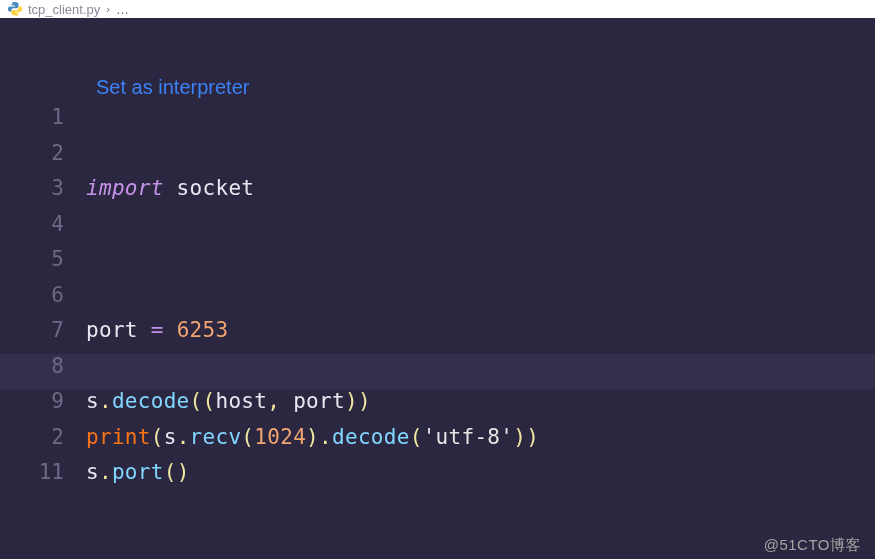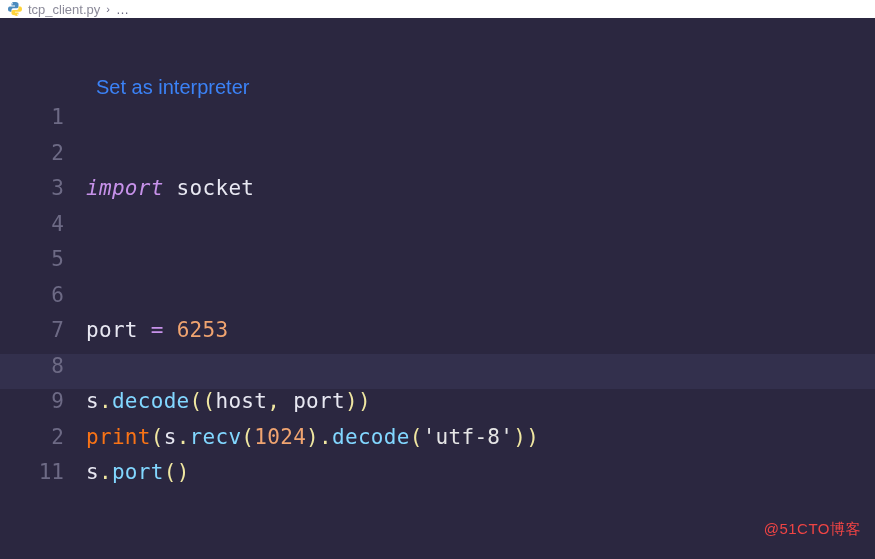--- a/index.html
+++ b/index.html
@@ -78,24 +78,24 @@
   .tok-punct     { color: #f0e7a1; }
   .tok-paren     { color: #f0e7a1; }
   .tok-func      { color: #82d7ff; }
   .tok-builtin   { color: #f97316; }
   .tok-number    { color: #f0a470; }
   .tok-string    { color: #e5e5e5; }
 
   .watermark {
     position: absolute;
     right: 14px;
-    bottom: 20px;
+    bottom: 4px;
     font-family: -apple-system, "Segoe UI", sans-serif;
     font-size: 15px;
-    color: #ef4444;
+    color: #a3a3a3;
     letter-spacing: 0.5px;
   }
 </style>
 </head>
 <body>
 
 <div class="crumbs">
   <span class="py-icon">
     <svg viewBox="0 0 16 16" width="14" height="14">
       <path fill="#4b8bbe" d="M7.5 0C4 0 4 2 4 2v2h4v1H2S0 5 0 8s2 3 2 3h2V9s0-2 2-2h4s2 0 2-2V2s0-2-4.5-2zM5 1.3a.7.7 0 1 1 0 1.4.7.7 0 0 1 0-1.4z"></path>

